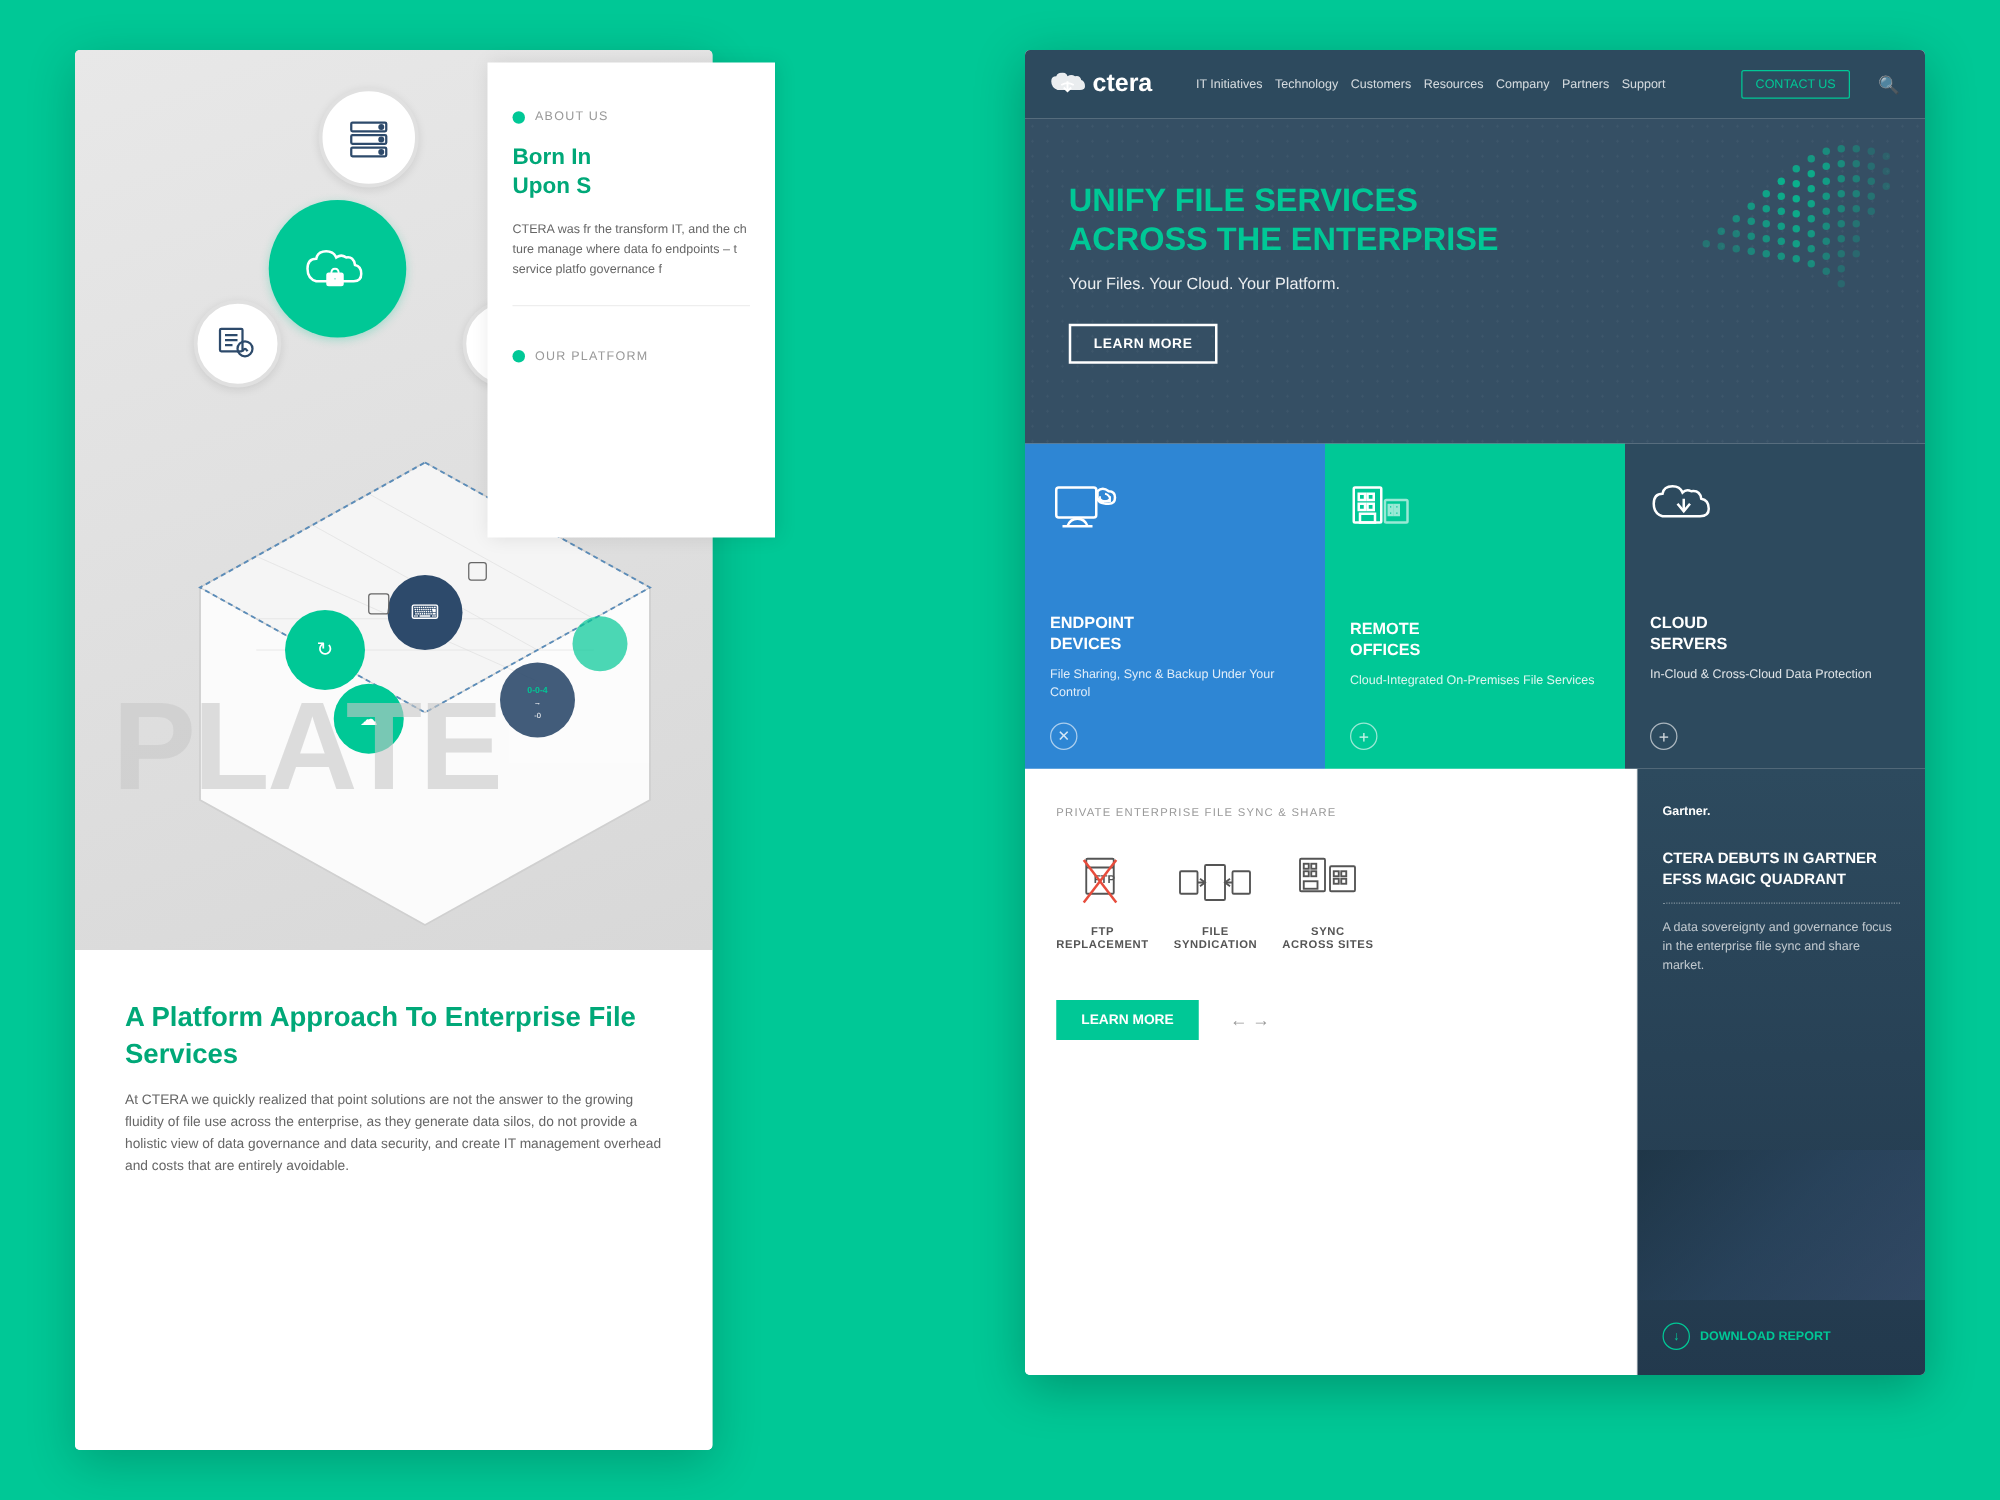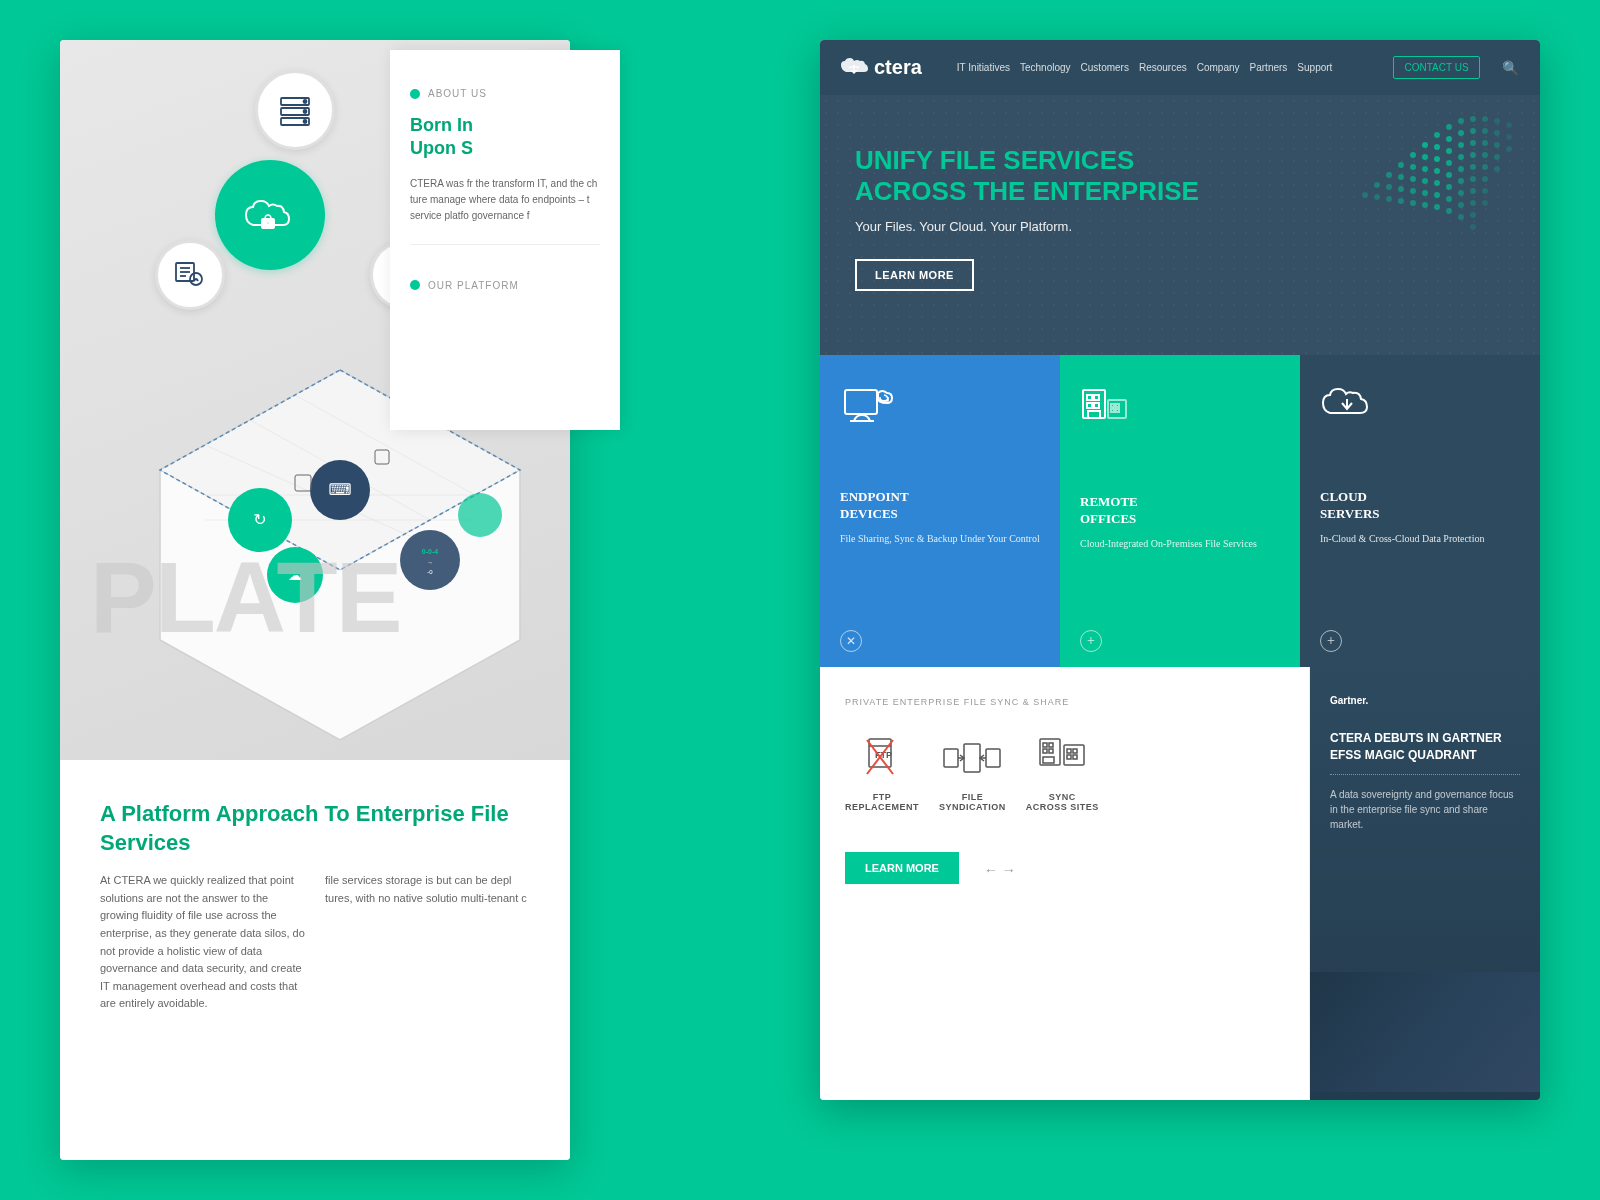--- a/index.html
+++ b/index.html
@@ -211,22 +211,21 @@
       font-weight: 700;
       letter-spacing: 0.5px;
       cursor: pointer;
       background: transparent;
       display: inline-block;
     }
 
     
     .cards-section {
       display: flex;
-      height: 312px;
-      font-family: Liberation Serif, serif;
+      height: 260px;
     }
 
     .card {
       flex: 1;
       padding: 30px 20px 20px;
       position: relative;
       overflow: hidden;
     }
 
     .card-blue {
@@ -565,21 +564,20 @@
       </svg>
     </div>
 
     <div class="platform-word">PLATE</div>
   </div>
 
   <div class="bottom-text">
     <h2>A Platform Approach To Enterprise File Services</h2>
     <div class="two-col">
       <p>At CTERA we quickly realized that point solutions are not the answer to the growing fluidity of file use across the enterprise, as they generate data silos, do not provide a holistic view of data governance and data security, and create IT management overhead and costs that are entirely avoidable.</p>
-      <p>file services storage is but can be depl tures, with no native solutio multi-tenant c</p>
     </div>
   </div>
 </div>
 
 <div class="about-panel">
   <div class="about-label">
     <div class="about-dot"></div>
     <span>ABOUT US</span>
   </div>
   <h2>

